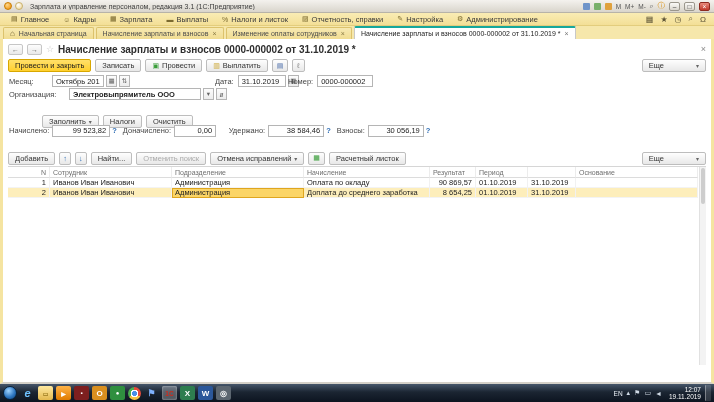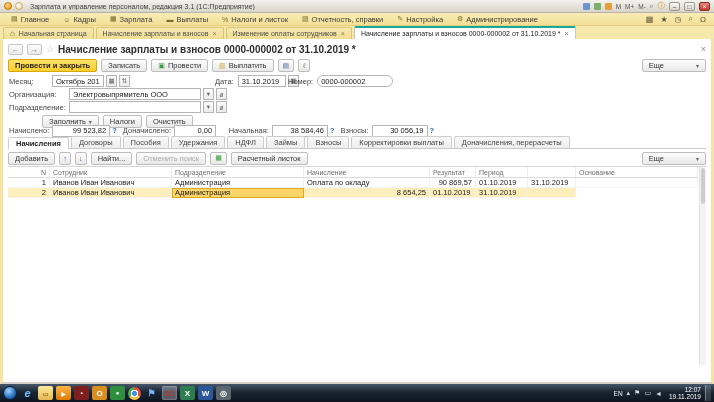--- a/index.html
+++ b/index.html
@@ -53,32 +53,32 @@
     background:linear-gradient(#fdfdfd,#e9e9e9); font-size:7px; color:#666;
     display:flex; align-items:center; justify-content:center; }
   .navstar { color:#c9c9c9; font-size:9px; }
   .doctitle { font-size:10px; font-weight:bold; color:#2e2e2e; white-space:nowrap; }
   .doc-close { margin-left:auto; color:#8a8a8a; font-size:9px; }
 
   .toolbar { position:absolute; top:19px; left:5px; right:5px; height:15px; display:flex; gap:4px; align-items:center; }
   .btn { height:13px; border:1px solid #bdbdbd; border-radius:2px;
     background:linear-gradient(#fefefe,#e8e8e8); font-size:7.5px; color:#333;
     padding:0 6px; display:inline-flex; align-items:center; gap:3px; white-space:nowrap; }
-  .btn.primary { background:linear-gradient(#ffe06a,#ffd02e); border-color:#d8a700; font-weight:bold; color:#1d1d1d; }
+  .btn.primary { background:linear-gradient(#ffe06a,#ffd02e); border-color:#d8a700; font-weight:normal; color:#1d1d1d; }
   .btn.iconbtn { padding:0 4px; }
   .gicon { font-size:7px; } .g-green { color:#3a9e3a; } .g-blue { color:#5a7ab0; } .g-gray { color:#777; } .g-pay { color:#c9a227; }
   .more { margin-left:auto;gap:32px; }
   .arr { font-size:6px; color:#666; }
 
   .frow { position:absolute; height:12px; display:flex; align-items:center; gap:2px; font-size:7.5px; color:#444; white-space:nowrap; }
   .flabel { margin-right:2px; }
   .fin { height:12px; border:1px solid #b5b5b5; font-size:7.5px; padding:0 3px; color:#222; font-family:"Liberation Sans",sans-serif; }
   .sq { width:11px; height:12px; border:1px solid #b5b5b5; background:linear-gradient(#fcfcfc,#ececec);
     display:inline-flex; align-items:center; justify-content:center; font-size:6.5px; color:#666; }
-  .w52{width:52px;} .w48{width:48px;} .w56{width:76px;border-radius:6px;} .w132{width:132px;}
+  .w52{width:52px;} .w48{width:48px;} .w56{width:56px;} .w132{width:132px;font-weight:bold;}
   .fin.num { text-align:right; }
 
   .totals { position:absolute; top:85px; left:6px; height:13px; display:flex; align-items:center; font-size:7.5px; color:#444; white-space:nowrap; }
   .tq { color:#2e6db4; font-weight:bold; margin:0 6px 0 2px; font-size:7.5px; }
   .totals .fin { margin-left:3px;text-align:right; }
 
   .sections { position:absolute; top:97px; left:5px; right:5px; height:13px; display:flex; gap:2px;
     align-items:flex-end; border-bottom:1px solid #c9c9c9; font-size:7.5px; }
   .sec { padding:0 7px; height:12px; display:flex; align-items:center; background:linear-gradient(#fafafa,#ededed);
     border:1px solid #cdcdcd; border-bottom:none; border-radius:2px 2px 0 0; color:#444; white-space:nowrap; }
@@ -266,69 +266,56 @@
       <span class="flabel">Номер:</span>
       <input class="fin w56" value="0000-000002" style="">
     </div>
 
     <div class="frow" style="top:49px; left:6px;">
       <span class="flabel" style="width:56px;">Организация:</span>
       <input class="fin w132" value="Электровыпрямитель ООО" style="">
       <span class="sq">▾</span>
       <span class="sq">ø</span>
     </div>
-    <div class="frow" style="top:62px; left:6px;">
-      <span class="flabel" style="width:56px;">Подразделение:</span>
-      <input class="fin w132" value="" style="">
-      <span class="sq">▾</span>
-      <span class="sq">ø</span>
-    </div>
 
     <div class="frow" style="top:76px; left:6px; gap:4px;padding-left:33px;">
       <span class="btn">
         <span>Заполнить</span>
         <span class="arr">▾</span>
       </span>
       <span class="btn">Налоги</span>
       <span class="btn">Очистить</span>
     </div>
 
     <div class="totals">
       <span>Начислено:</span>
       <input class="fin num" style="width: 58px;" readonly="" value="99 523,82">
       <span class="tq">?</span>
       <span>Доначислено:</span>
       <input class="fin num" style="width: 42px;" readonly="" value="0,00">
       <span class="tq" style="color:transparent;">?</span>
-      <span>Начальная:</span>
+      <span>Удержано:</span>
       <input class="fin num" style="width: 56px;" readonly="" value="38 584,46">
       <span class="tq">?</span>
       <span>Взносы:</span>
       <input class="fin num" style="width: 56px;" readonly="" value="30 056,19">
       <span class="tq">?</span>
     </div>
 
-    <div class="sections">
-      <span class="sec active">Начисления</span>
-      <span class="sec">Договоры</span>
-      <span class="sec">Пособия</span>
-      <span class="sec">Удержания</span>
-      <span class="sec">НДФЛ</span>
-      <span class="sec">Займы</span>
-      <span class="sec">Взносы</span>
-      <span class="sec">Корректировки выплаты</span>
-      <span class="sec">Доначисления, перерасчеты</span>
-    </div>
 
     <div class="gridbar">
       <span class="btn">Добавить</span>
       <span class="btn arrbtn">↑</span>
       <span class="btn arrbtn">↓</span>
       <span class="btn">Найти...</span>
       <span class="btn disabled">Отменить поиск</span>
+      <span class="btn">
+        <span>Отмена исправлений</span>
+        <span class="arr">▾</span>
+      </span>
       <span class="btn iconbtn">
           <span class="gicon g-green">▦</span>
         </span>
       <span class="btn">Расчетный листок</span>
       <span class="btn more">
         <span>Еще</span>
         <span class="arr">▾</span>
       </span>
     </div>
 
@@ -348,20 +335,21 @@
         <div class="dc">Администрация</div>
         <div class="dc">Оплата по окладу</div>
         <div class="dc num">90 869,57</div>
         <div class="dc">01.10.2019</div>
         <div class="dc">31.10.2019</div>
         <div class="dc"></div>
 
         <div class="dc num selrow">2</div>
         <div class="dc selrow">Иванов Иван Иванович</div>
         <div class="dc selrow selcell">Администрация</div>
+        <div class="dc selrow">Доплата до среднего заработка</div>
         <div class="dc num selrow">8 654,25</div>
         <div class="dc selrow">01.10.2019</div>
         <div class="dc selrow">31.10.2019</div>
         <div class="dc selrow"></div>
       </div>
       <div class="vscroll">
           <div class="vthumb"></div>
         </div>
     </div>
 

